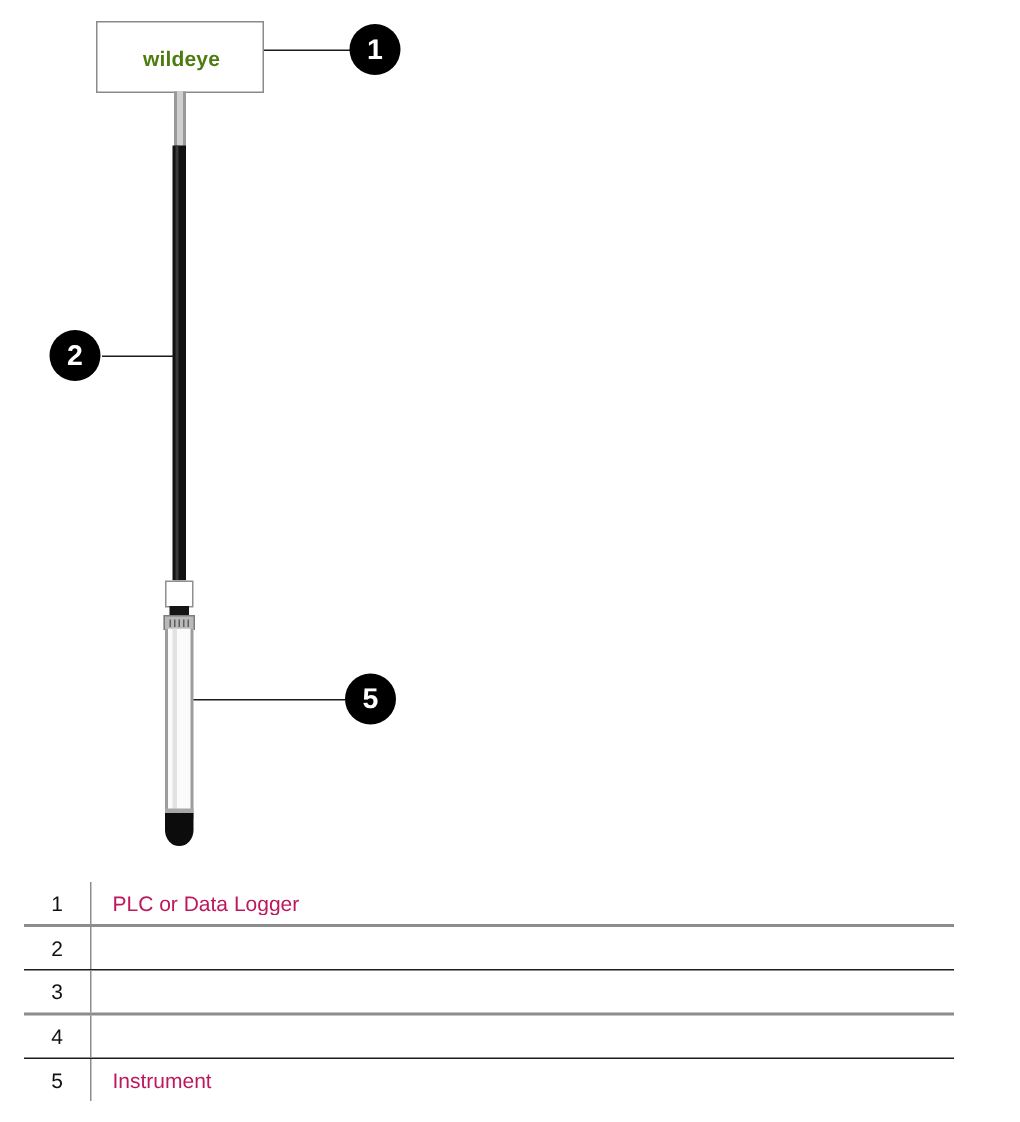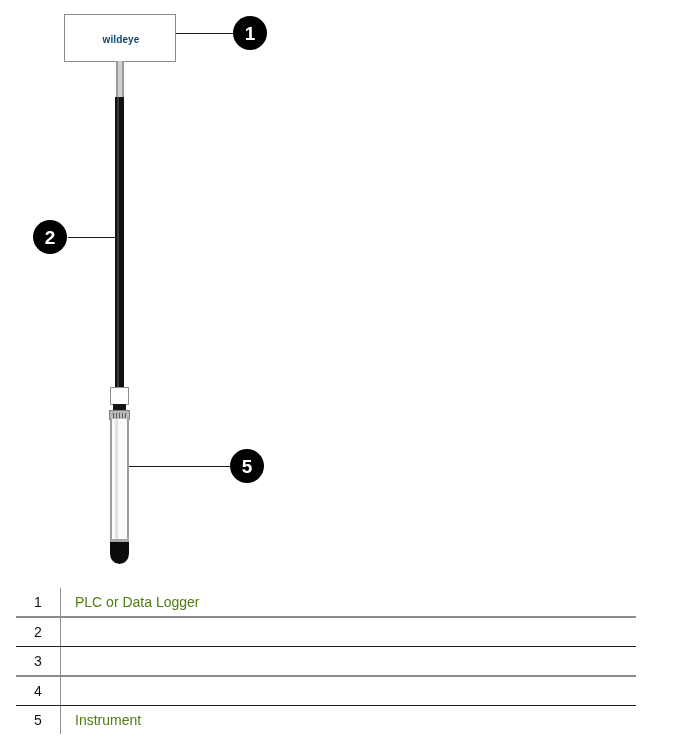--- a/index.html
+++ b/index.html
@@ -38,24 +38,24 @@
   }
   .device-box-label {
     position: absolute;
     left: 0;
     top: 0;
     width: 112px;
     height: 48px;
     display: flex;
     align-items: center;
     justify-content: center;
-    font-size: 10px;
+    font-size: 14px;
     font-weight: bold;
     letter-spacing: .1px;
-    color: #0c4a6e;
+    color: #4d7c0f;
   }
 
   
   .cable-pair {
     position: absolute;
     left: 116px;
     top: 61px;
     width: 8px;
     height: 38px;
   }
@@ -214,21 +214,21 @@
   }
   .legend-row .vdiv {
     width: 0;
     align-self: stretch;
     border-left: 1.3px solid #8e8e8e;
     flex: 0 0 auto;
   }
   .legend-row .desc {
     padding-left: 14px;
     font-size: 14px;
-    color: #4d7c0f;
+    color: #be185d;
     white-space: nowrap;
     overflow: hidden;
   }
   .rule {
     width: 620px;
     height: 0;
   }
   .rule.gray  { border-top: 2px solid #8c8c8c; }
   .rule.black { border-top: 1.3px solid #1d1d1d; }
 </style>

